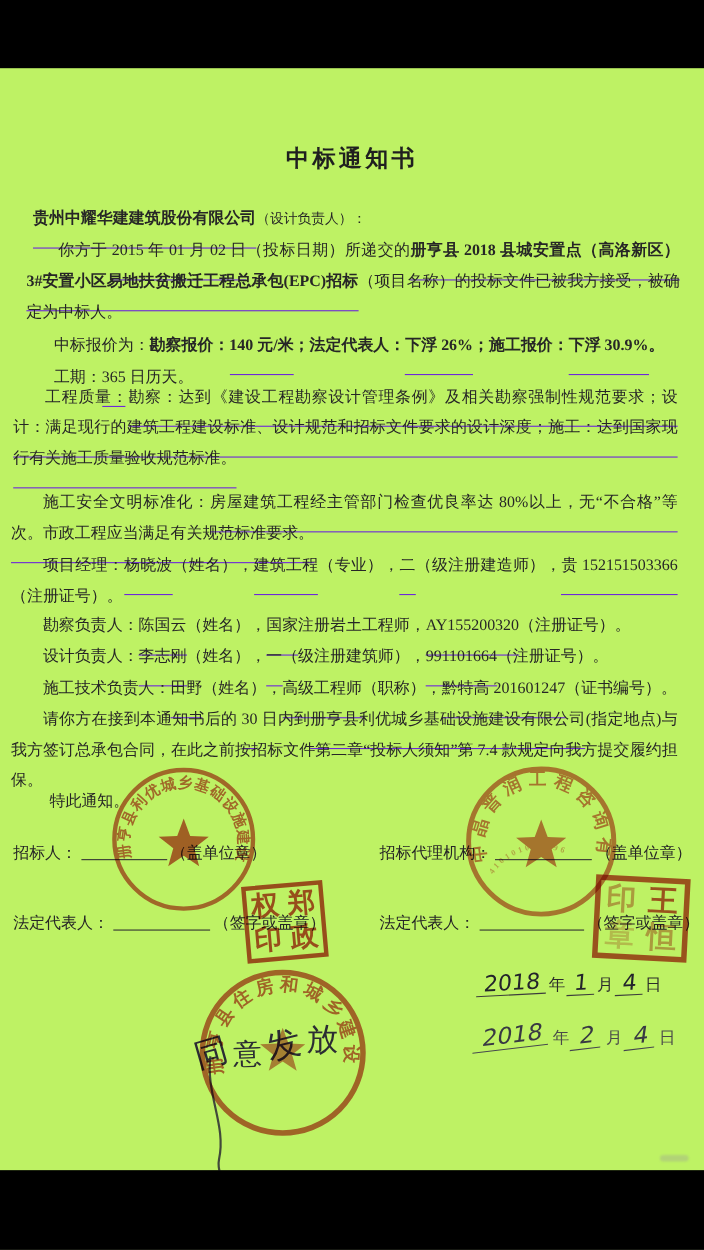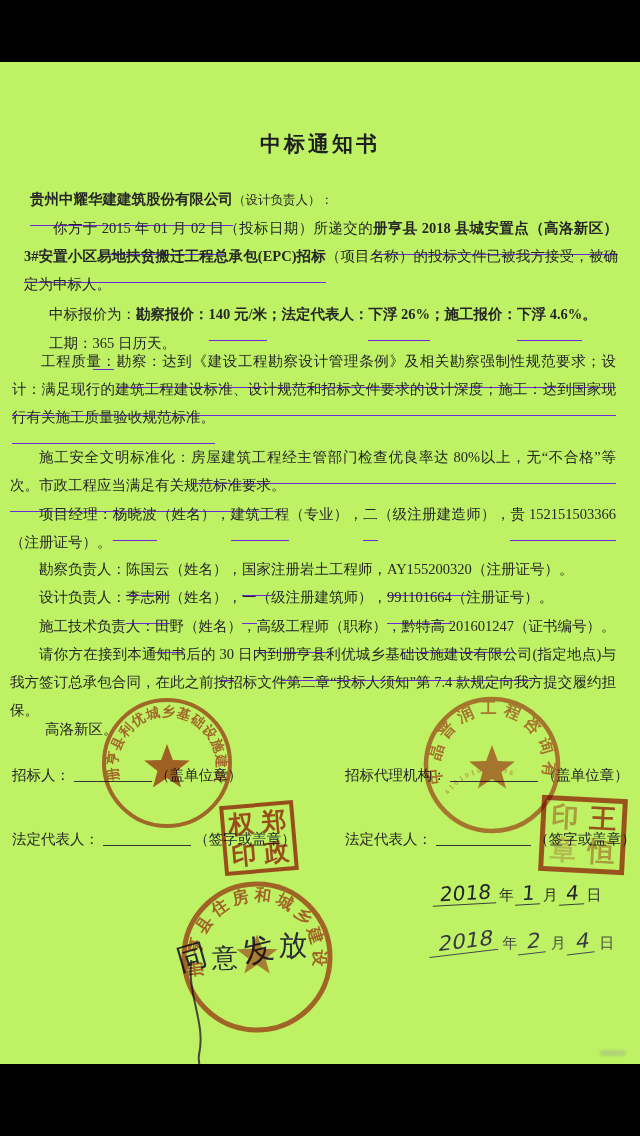--- a/index.html
+++ b/index.html
@@ -58,39 +58,39 @@
   <div class="letterbox lb-top"></div>
 
   <div class="page">
 
     <h1 class="title">中标通知书</h1>
 
     <p class="para" style="left:30px;top:123px;width:588px;"><span class="b u">贵州中耀华建建筑股份有限公司</span><span class="sm">（设计负责人）：</span></p>
 
     <p class="para indent" style="left:24px;top:152px;width:594px;"><span>你方于 </span><span class="u">2015 年 01 月 02 日</span><span>（投标日期）所递交的</span><span class="b u">册亨县 2018 县城安置点（高洛新区）3#安置小区易地扶贫搬迁工程总承包(EPC)招标</span><span>（项目名称）的投标文件已被我方接受，被确定为中标人。</span></p>
 
-    <p class="para indent" style="left:20px;top:238px;width:598px;"><span>中标报价为：</span><span class="b">勘察报价：</span><span class="b u">140 元/米</span><span class="b">；</span><span class="b">法定代表人：</span><span class="b u">下浮 26%</span><span class="b">；</span><span class="b">施工报价：</span><span class="b u">下浮 4.6%</span><span class="b">。</span></p>
+    <p class="para indent" style="left:20px;top:238px;width:598px;"><span>中标报价为：</span><span class="b">勘察报价：</span><span class="b u">140 元/米</span><span class="b">；</span><span class="b">法定代表人：</span><span class="b u">下浮 26%</span><span class="b">；</span><span class="b">施工报价：</span><span class="b u">下浮 30.9%</span><span class="b">。</span></p>
 
     <p class="para indent" style="left:20px;top:267px;width:598px;"><span>工期：</span><span class="u">365</span><span> 日历天。</span></p>
 
     <p class="para indent" style="left:12px;top:285px;width:604px;"><span>工程质量：</span><span class="u">勘察：达到《建设工程勘察设计管理条例》及相关勘察强制性规范要求；设计：满足现行的建筑工程建设标准、设计规范和招标文件要求的设计深度；施工：达到国家现行有关施工质量验收规范标准。</span></p>
 
     <p class="para indent" style="left:10px;top:381px;width:606px;"><span>施工安全文明标准化：</span><span class="u">房屋建筑工程经主管部门检查优良率达 80%以上，无“不合格”等次。市政工程应当满足有关规范标准要求。</span></p>
 
     <p class="para indent" style="left:10px;top:438px;width:606px;"><span>项目经理：</span><span class="u">杨晓波</span><span>（姓名），</span><span class="u">建筑工程</span><span>（专业），</span><span class="u">二</span><span>（级注册建造师），</span><span class="u">贵 152151503366</span><span>（注册证号）。</span></p>
 
     <p class="para indent" style="left:10px;top:493px;width:606px;"><span>勘察负责人：</span><span class="u">陈国云</span><span>（姓名），</span><span class="u">国家</span><span>注册岩土工程师，</span><span class="u">AY155200320</span><span>（注册证号）。</span></p>
 
     <p class="para indent" style="left:10px;top:521px;width:606px;"><span>设计负责人：</span><span class="u">李志刚</span><span>（姓名），</span><span class="u">一</span><span>（级注册建筑师），</span><span class="u">991101664</span><span>（注册证号）。</span></p>
 
     <p class="para indent" style="left:10px;top:550px;width:606px;"><span>施工技术负责人：</span><span class="u">田野</span><span>（姓名），</span><span class="u">高级工程师</span><span>（职称），</span><span class="u">黔特高 201601247</span><span>（证书编号）。</span></p>
 
     <p class="para indent" style="left:10px;top:578px;width:606px;"><span>请你方在接到本通知书后的 </span><span class="u">30</span><span> 日内到</span><span class="u">册亨县利优城乡基础设施建设有限公司</span><span>(指定地点)与我方签订总承包合同，在此之前按招标文件第二章“投标人须知”第 7.4 款规定向我方提交履约担保。</span></p>
 
-    <p class="para" style="left:45px;top:653px;width:400px;"><span>高洛新区。</span></p>
+    <p class="para" style="left:45px;top:653px;width:400px;"><span>特此通知。</span></p>
 
     <div class="row" style="top:704px;">
       <span class="grp" style="left:12px;">
         <span>招标人：</span>
         <span class="blank w78"></span>
         <span>（盖单位章）</span>
       </span>
       <span class="grp" style="left:345px;">
         <span>招标代理机构：</span>
         <span class="blank w88"></span>

